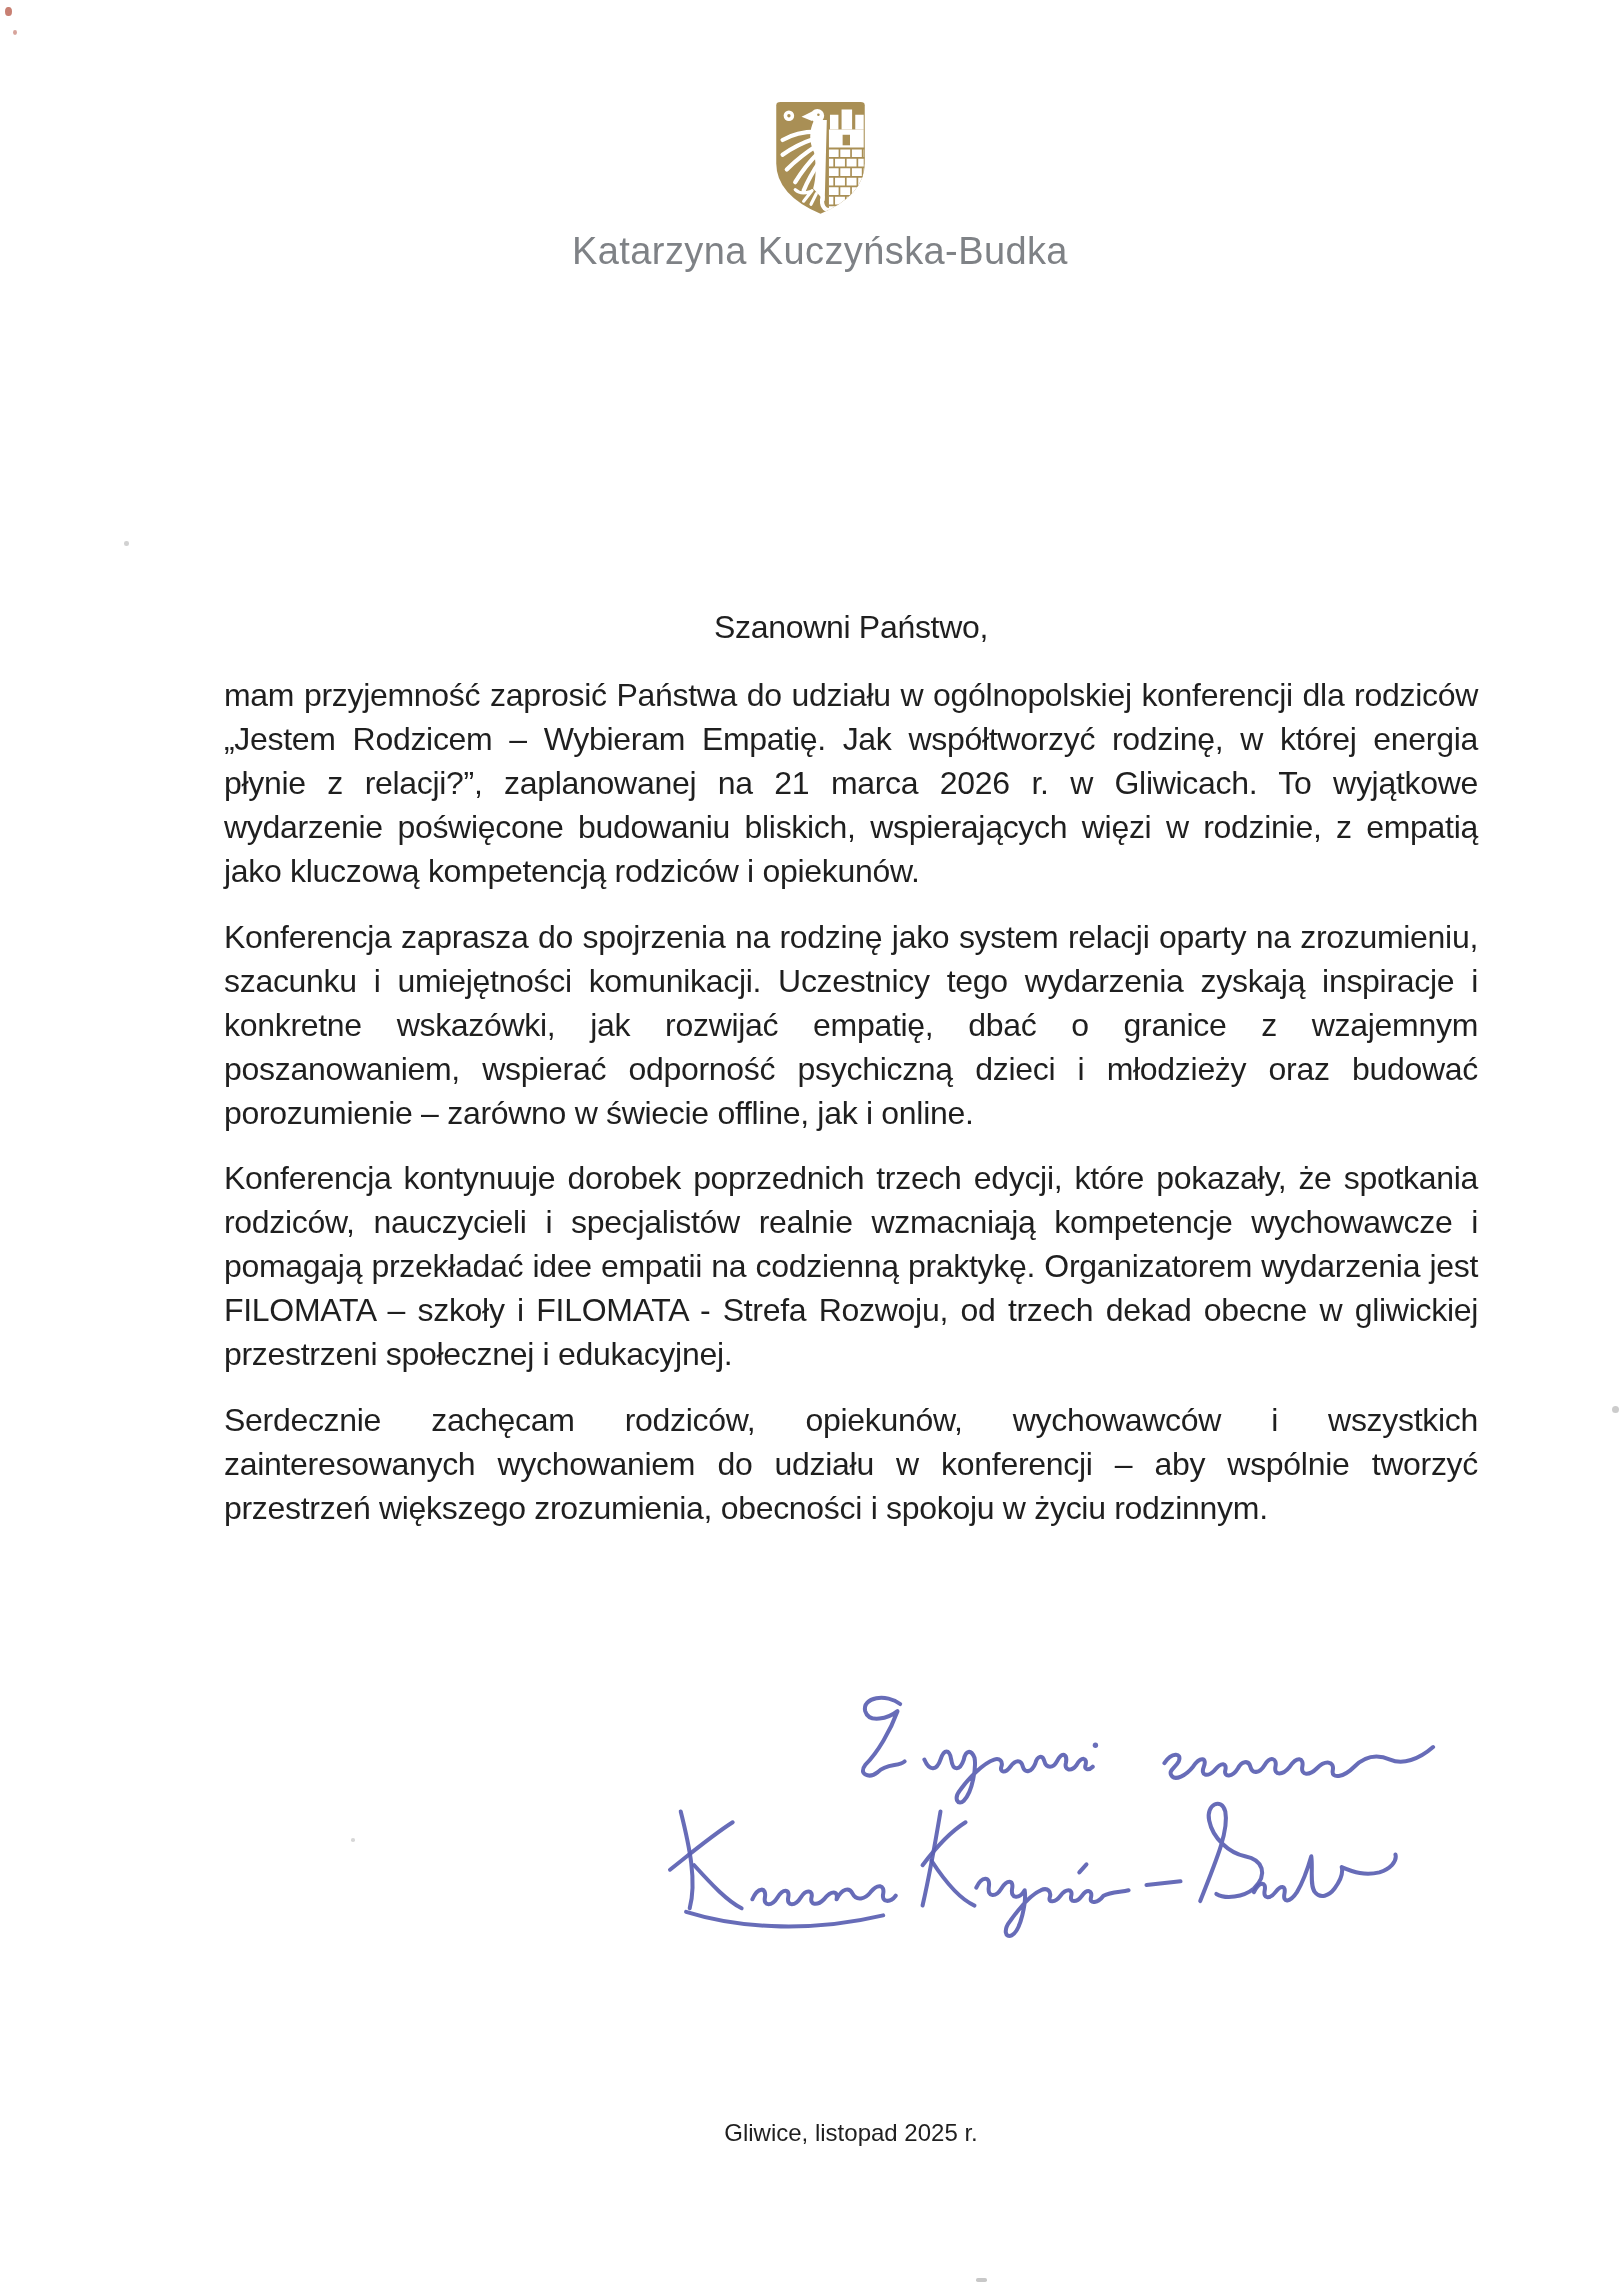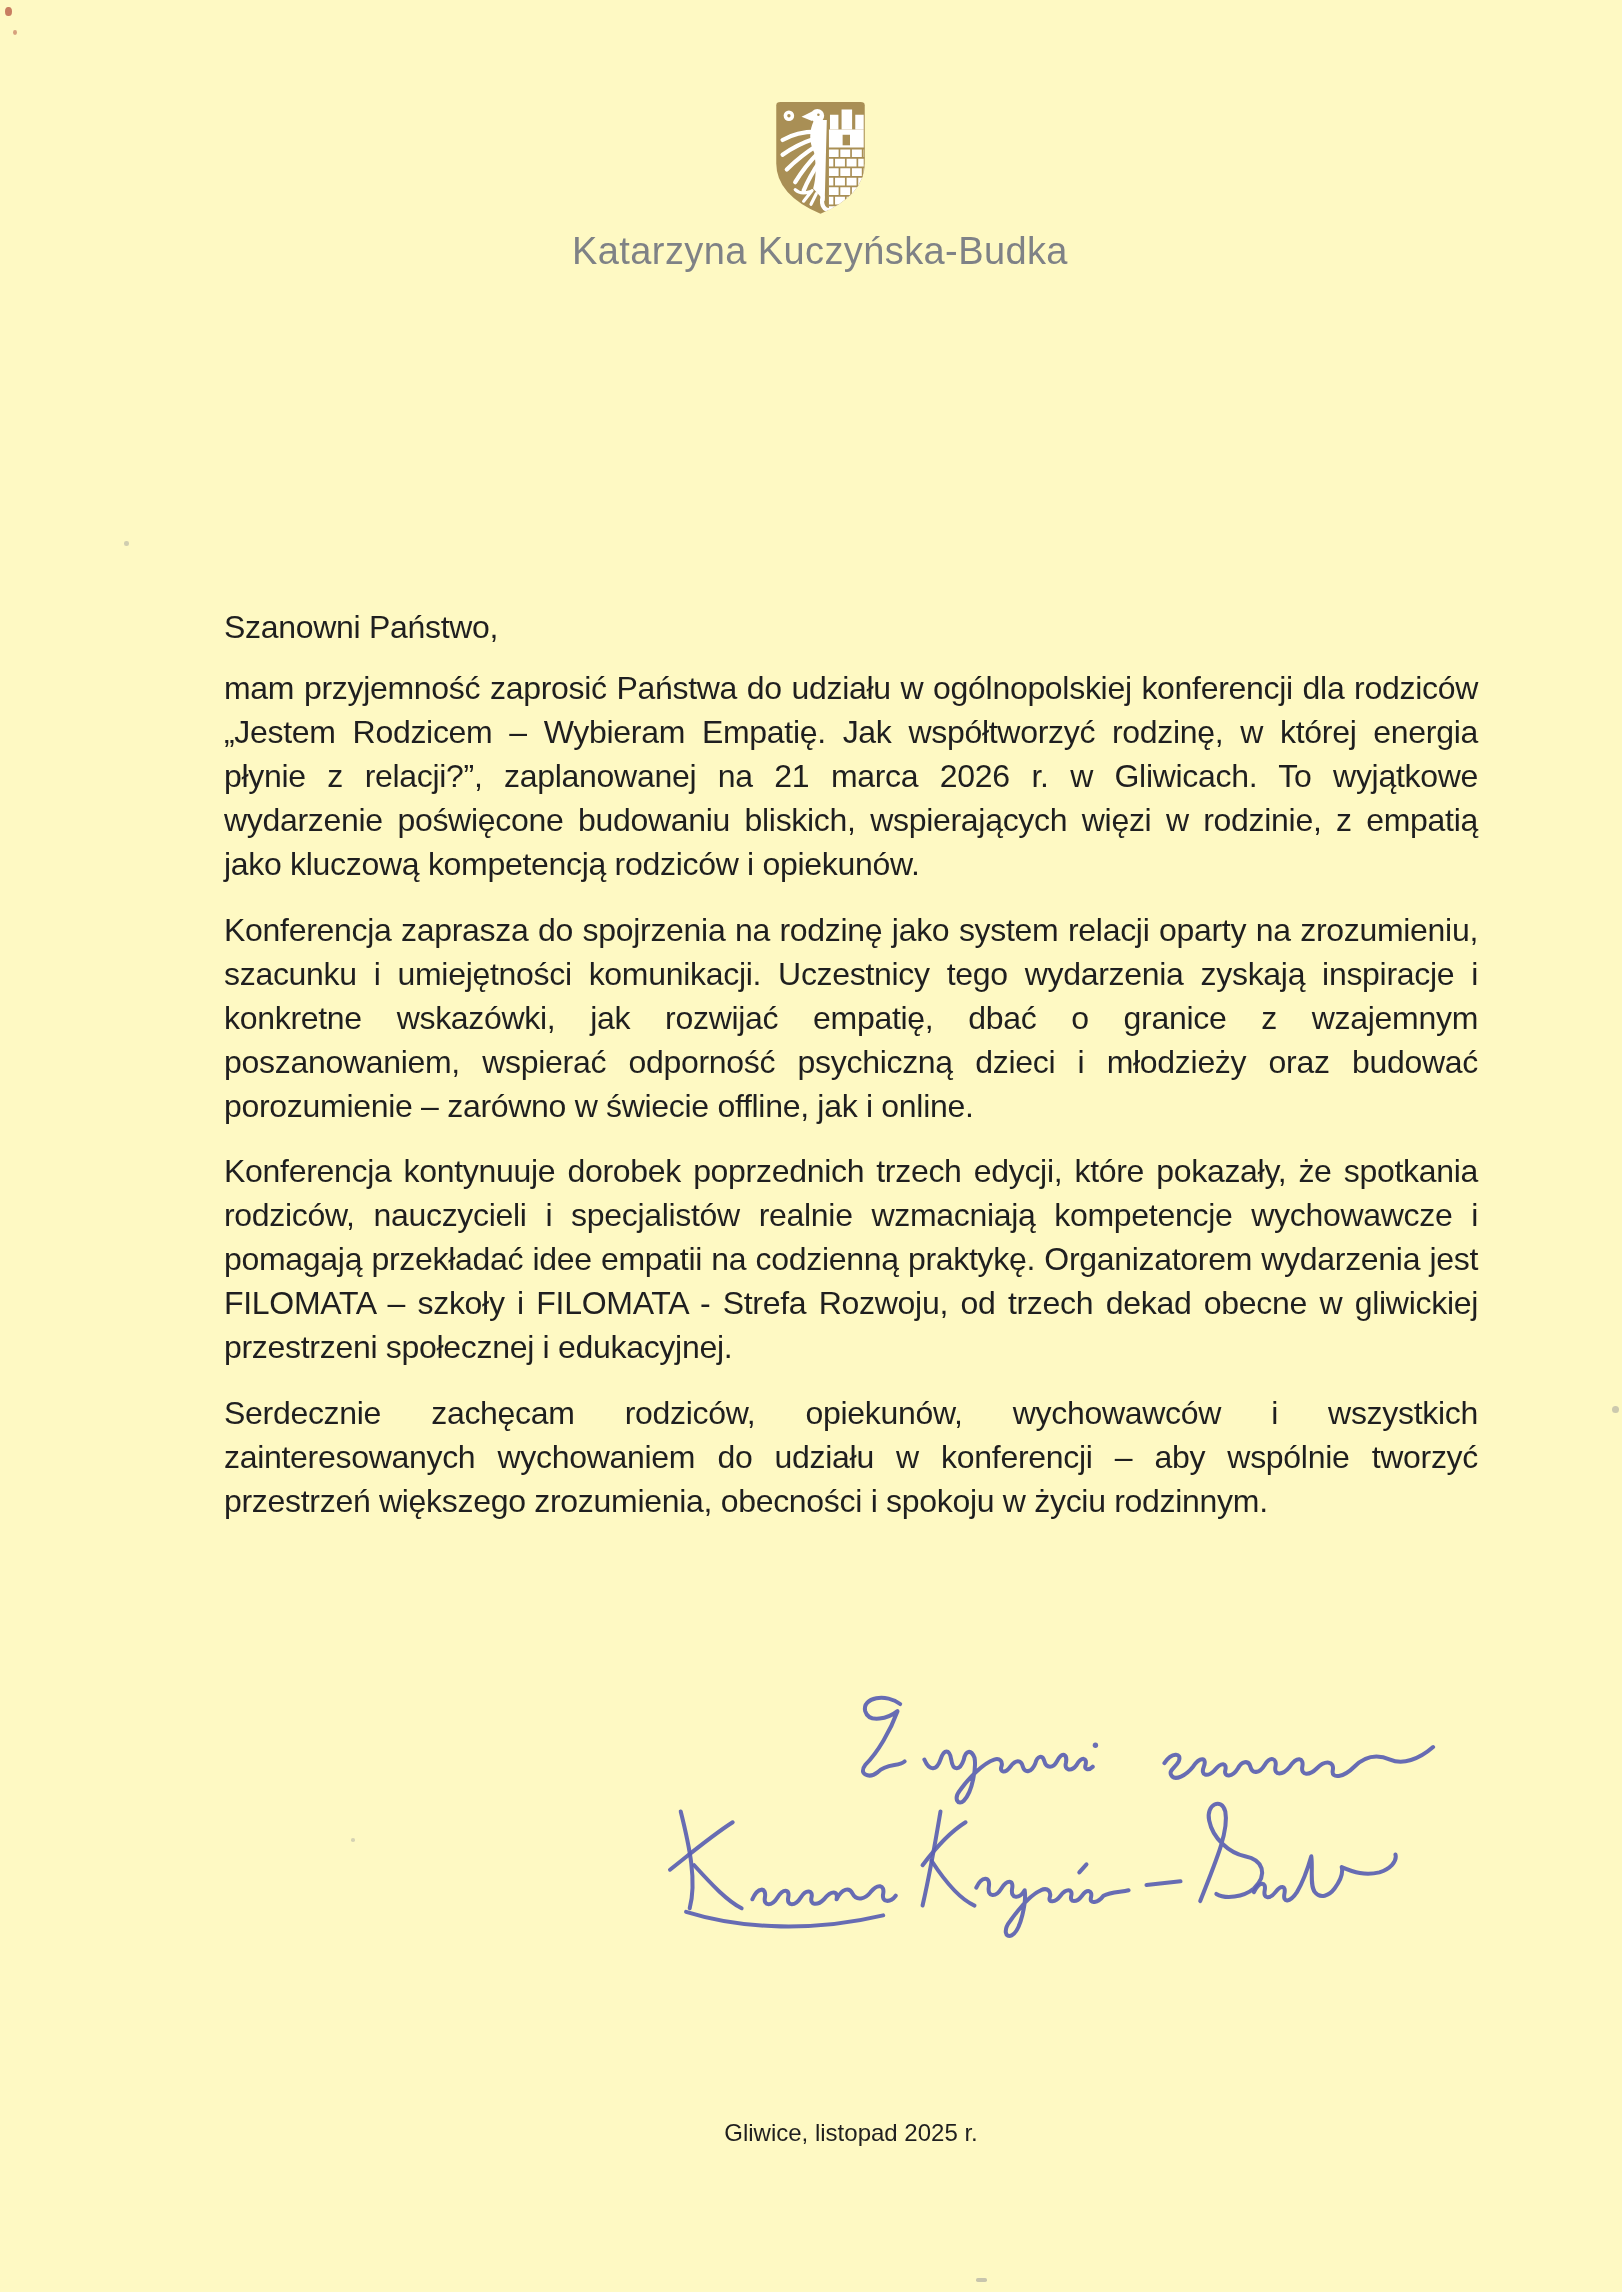--- a/index.html
+++ b/index.html
@@ -1,19 +1,19 @@
 <!DOCTYPE html>
 <html lang="pl" style="--crest-gold: #a98f55; --header-gray: #7f8286; --body-text: #1f1f1f; --signature-ink: #5a5fb2; --speck-red: #b04a38;font-size:14.3px"><head>
 <meta charset="utf-8">
 <style>
   html,body{margin:0;padding:0;background:#e8e8e8;}
   .page{
     position:relative;
     width:1623px;height:2293px;
-    background:#fef9c3;
+    background:#ffffff;
     overflow:hidden;
     font-family:"Liberation Sans", sans-serif;
     color:var(--body-text,#1f1f1f);
   }
   
   .header{position:absolute;left:193px;top:0;width:1254px;text-align:center;}
   .crest{margin-top:100px;display:inline-block;}
   .crest svg{display:block;}
   .shield{fill:var(--crest-gold,#a98f55);}
   .crest .white{fill:#ffffff;stroke:none;}
@@ -31,21 +31,21 @@
     color:var(--header-gray,#7f8286);
   }
   
   .letter{
     position:absolute;left:224px;top:605px;width:1254px;
     font-size:32px;line-height:44px;
     letter-spacing:-0.3px;
     text-align:justify;
   }
   .letter p{margin:0 0 21.5px 0;}
-  .letter p.salutation{text-align:left;margin-bottom:17px;}
+  .letter p.salutation{text-align:center;margin-bottom:24px;}
   
   .signature{position:absolute;left:627px;top:1677px;width:824px;height:269px;}
   .signature svg{display:block;}
   .sig-stroke{
     fill:none;
     stroke:var(--signature-ink,#5a5fb2);
     stroke-width:4.5;
     stroke-linecap:round;stroke-linejoin:round;
     opacity:.92;
   }

